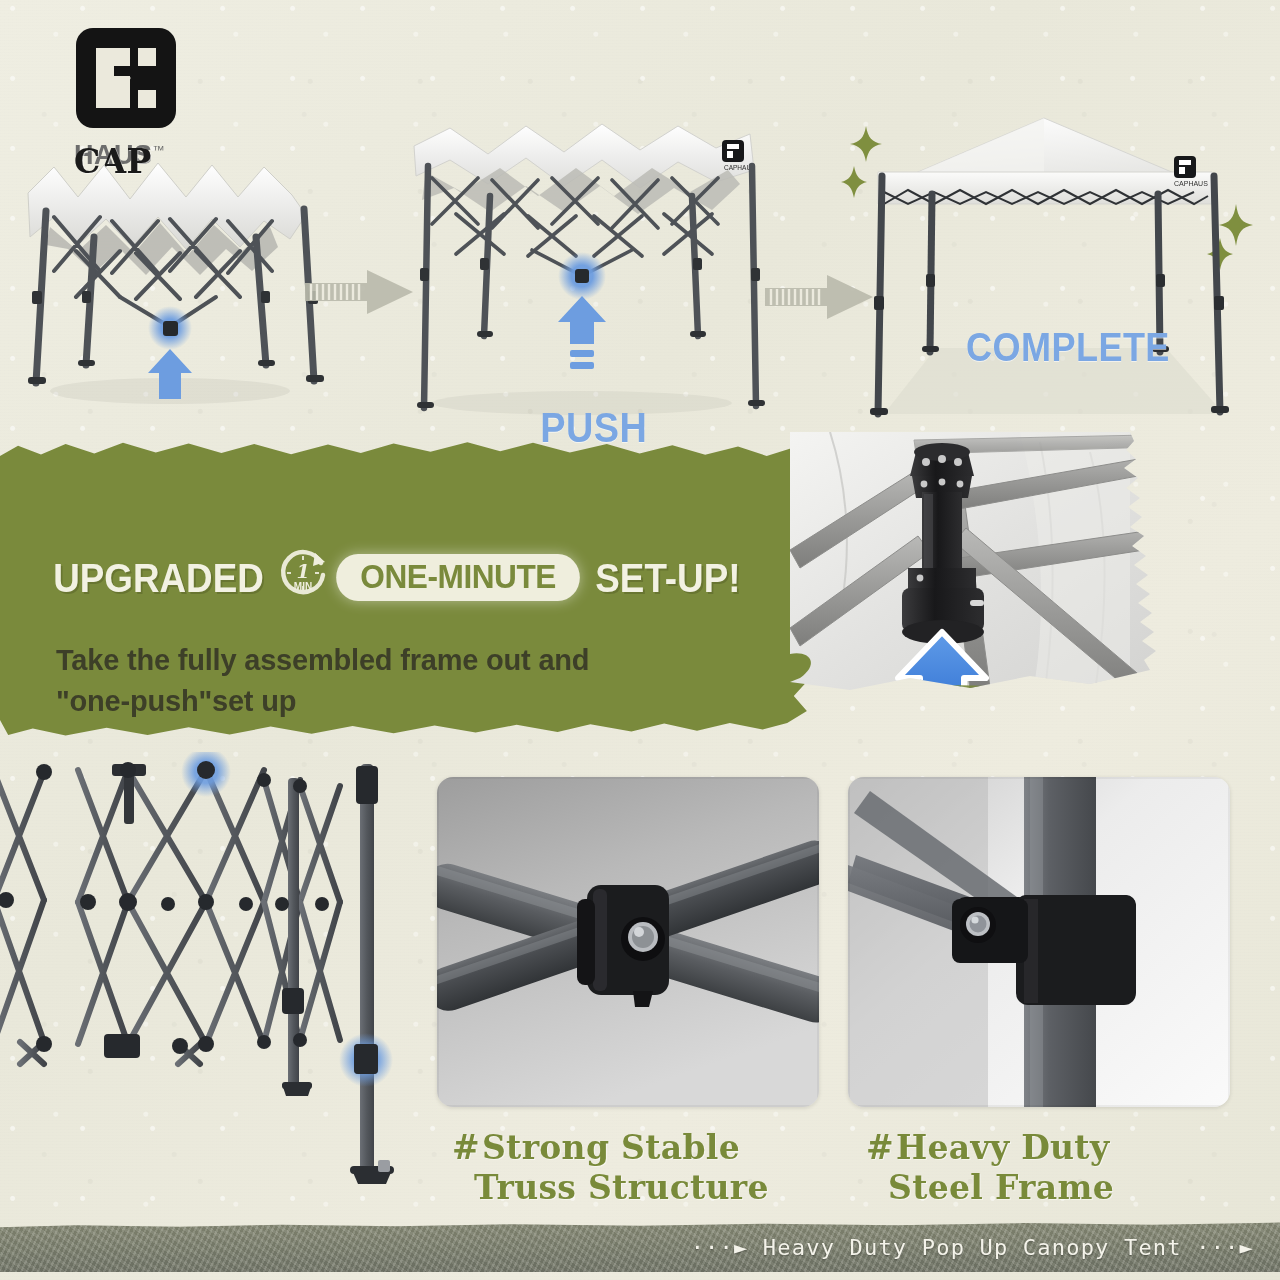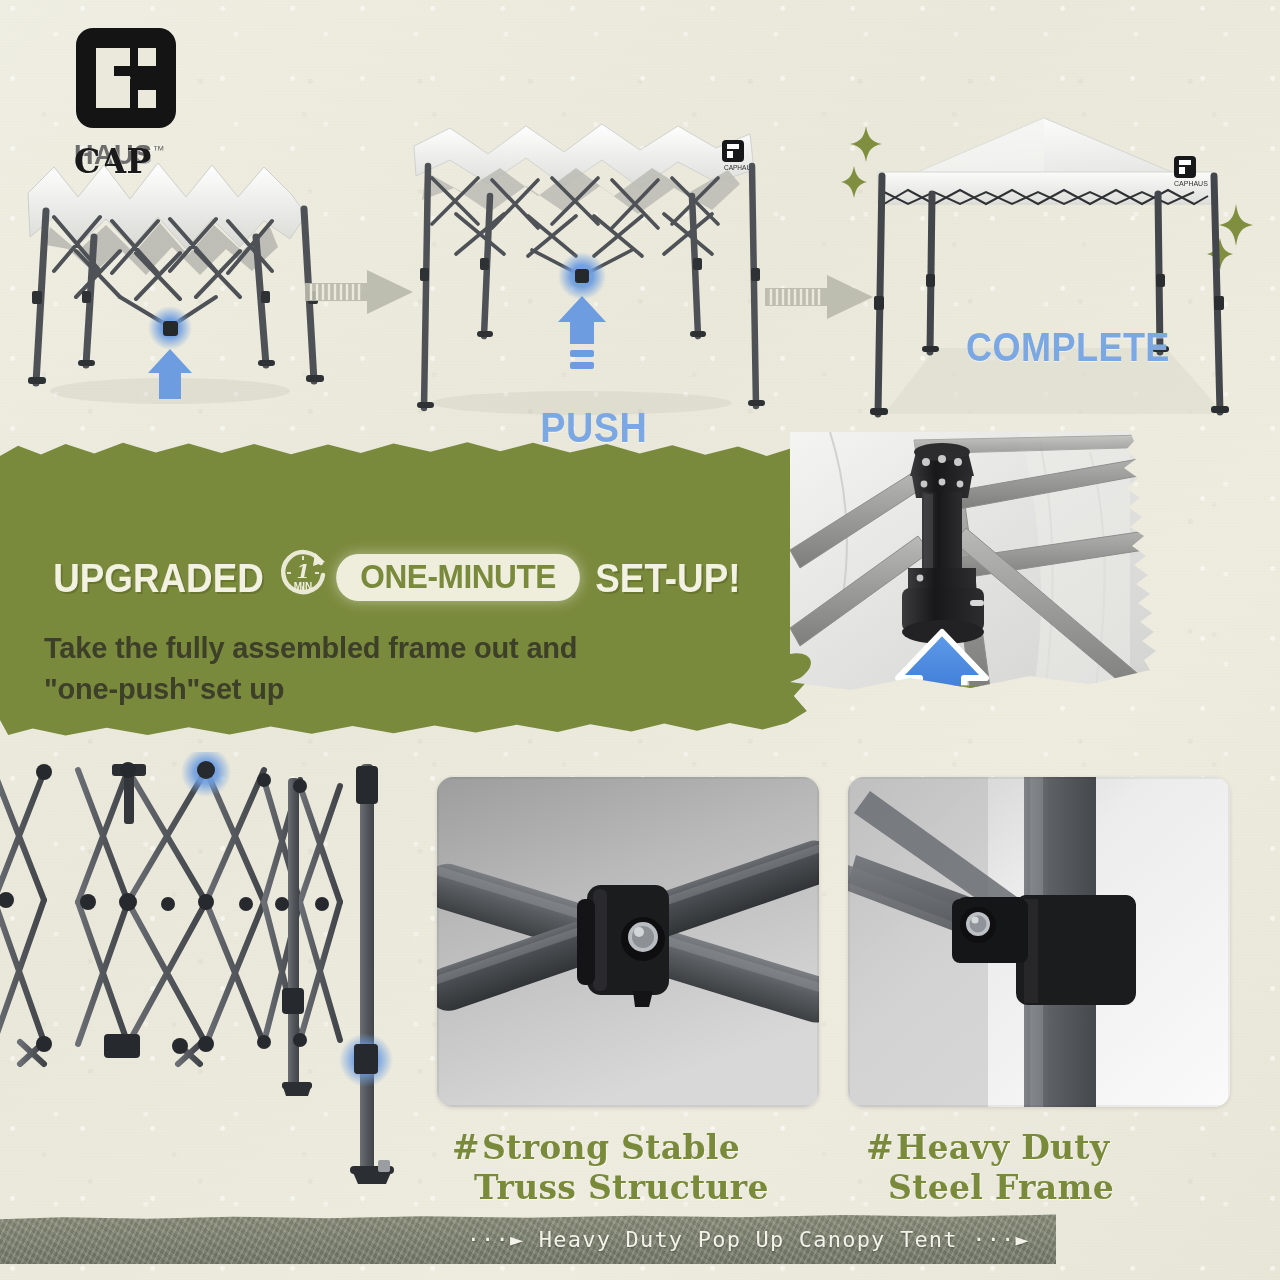--- a/index.html
+++ b/index.html
@@ -100,21 +100,21 @@
   .clock{position:relative;width:56px;height:56px;margin:0 -4px 0 2px;}
   .pill{
     background:#efeedd;color:#7a8a3c;
     font-family:"Liberation Sans", sans-serif;font-weight:bold;font-size:34px;
     padding:3px 26px 5px 26px;border-radius:30px;transform:scaleX(.93);
     letter-spacing:-.5px;
     box-shadow:0 0 14px rgba(255,255,255,.45);
     white-space:nowrap;
   }
   .banner p{
-    position:absolute;left:44px;top:190px;margin:0;width:600px;
+    position:absolute;left:44px;top:190px;margin:12px;width:600px;
     font-family:"Liberation Sans", sans-serif;
     font-weight:bold;font-size:29px;line-height:1.42;color:#3d3f28;
     letter-spacing:-.2px;
   }
 
   
   .lock-photo{
     position:absolute;left:790px;top:432px;width:410px;height:290px;
     overflow:hidden;
   }
@@ -140,21 +140,21 @@
     text-shadow:1px 1px 0 rgba(255,255,255,.5);
   }
   .cap .hash{margin-right:2px;}
   .cap-a{left:452px;top:1128px;}
   .cap-b{left:866px;top:1128px;}
   .cap .l2{display:block;padding-left:22px;}
   .cap-b .l2{padding-left:22px;}
 
   
   .footer{
-    position:absolute;left:0;bottom:16px;width:1056px;height:52px;
+    position:absolute;left:0;bottom:8px;width:1280px;height:52px;
     background:
       repeating-linear-gradient(115deg, rgba(255,255,255,.10) 0 2px, rgba(0,0,0,.05) 2px 5px),
       repeating-linear-gradient(35deg, rgba(255,255,255,.07) 0 3px, rgba(0,0,0,.04) 3px 7px),
       linear-gradient(180deg,#8a8d78 0%,#7e8270 55%,#74786a 100%);
     clip-path: polygon(0 14%, 6% 10%, 14% 13%, 22% 9%, 31% 12%, 40% 8%, 50% 11%,
                        60% 7%, 70% 10%, 80% 6%, 90% 9%, 100% 5%, 100% 100%, 0 100%);
   }
   .footer-text{
     position:absolute;right:26px;top:50%;transform:translateY(-46%);
     font-family:"DejaVu Sans Mono", monospace;

